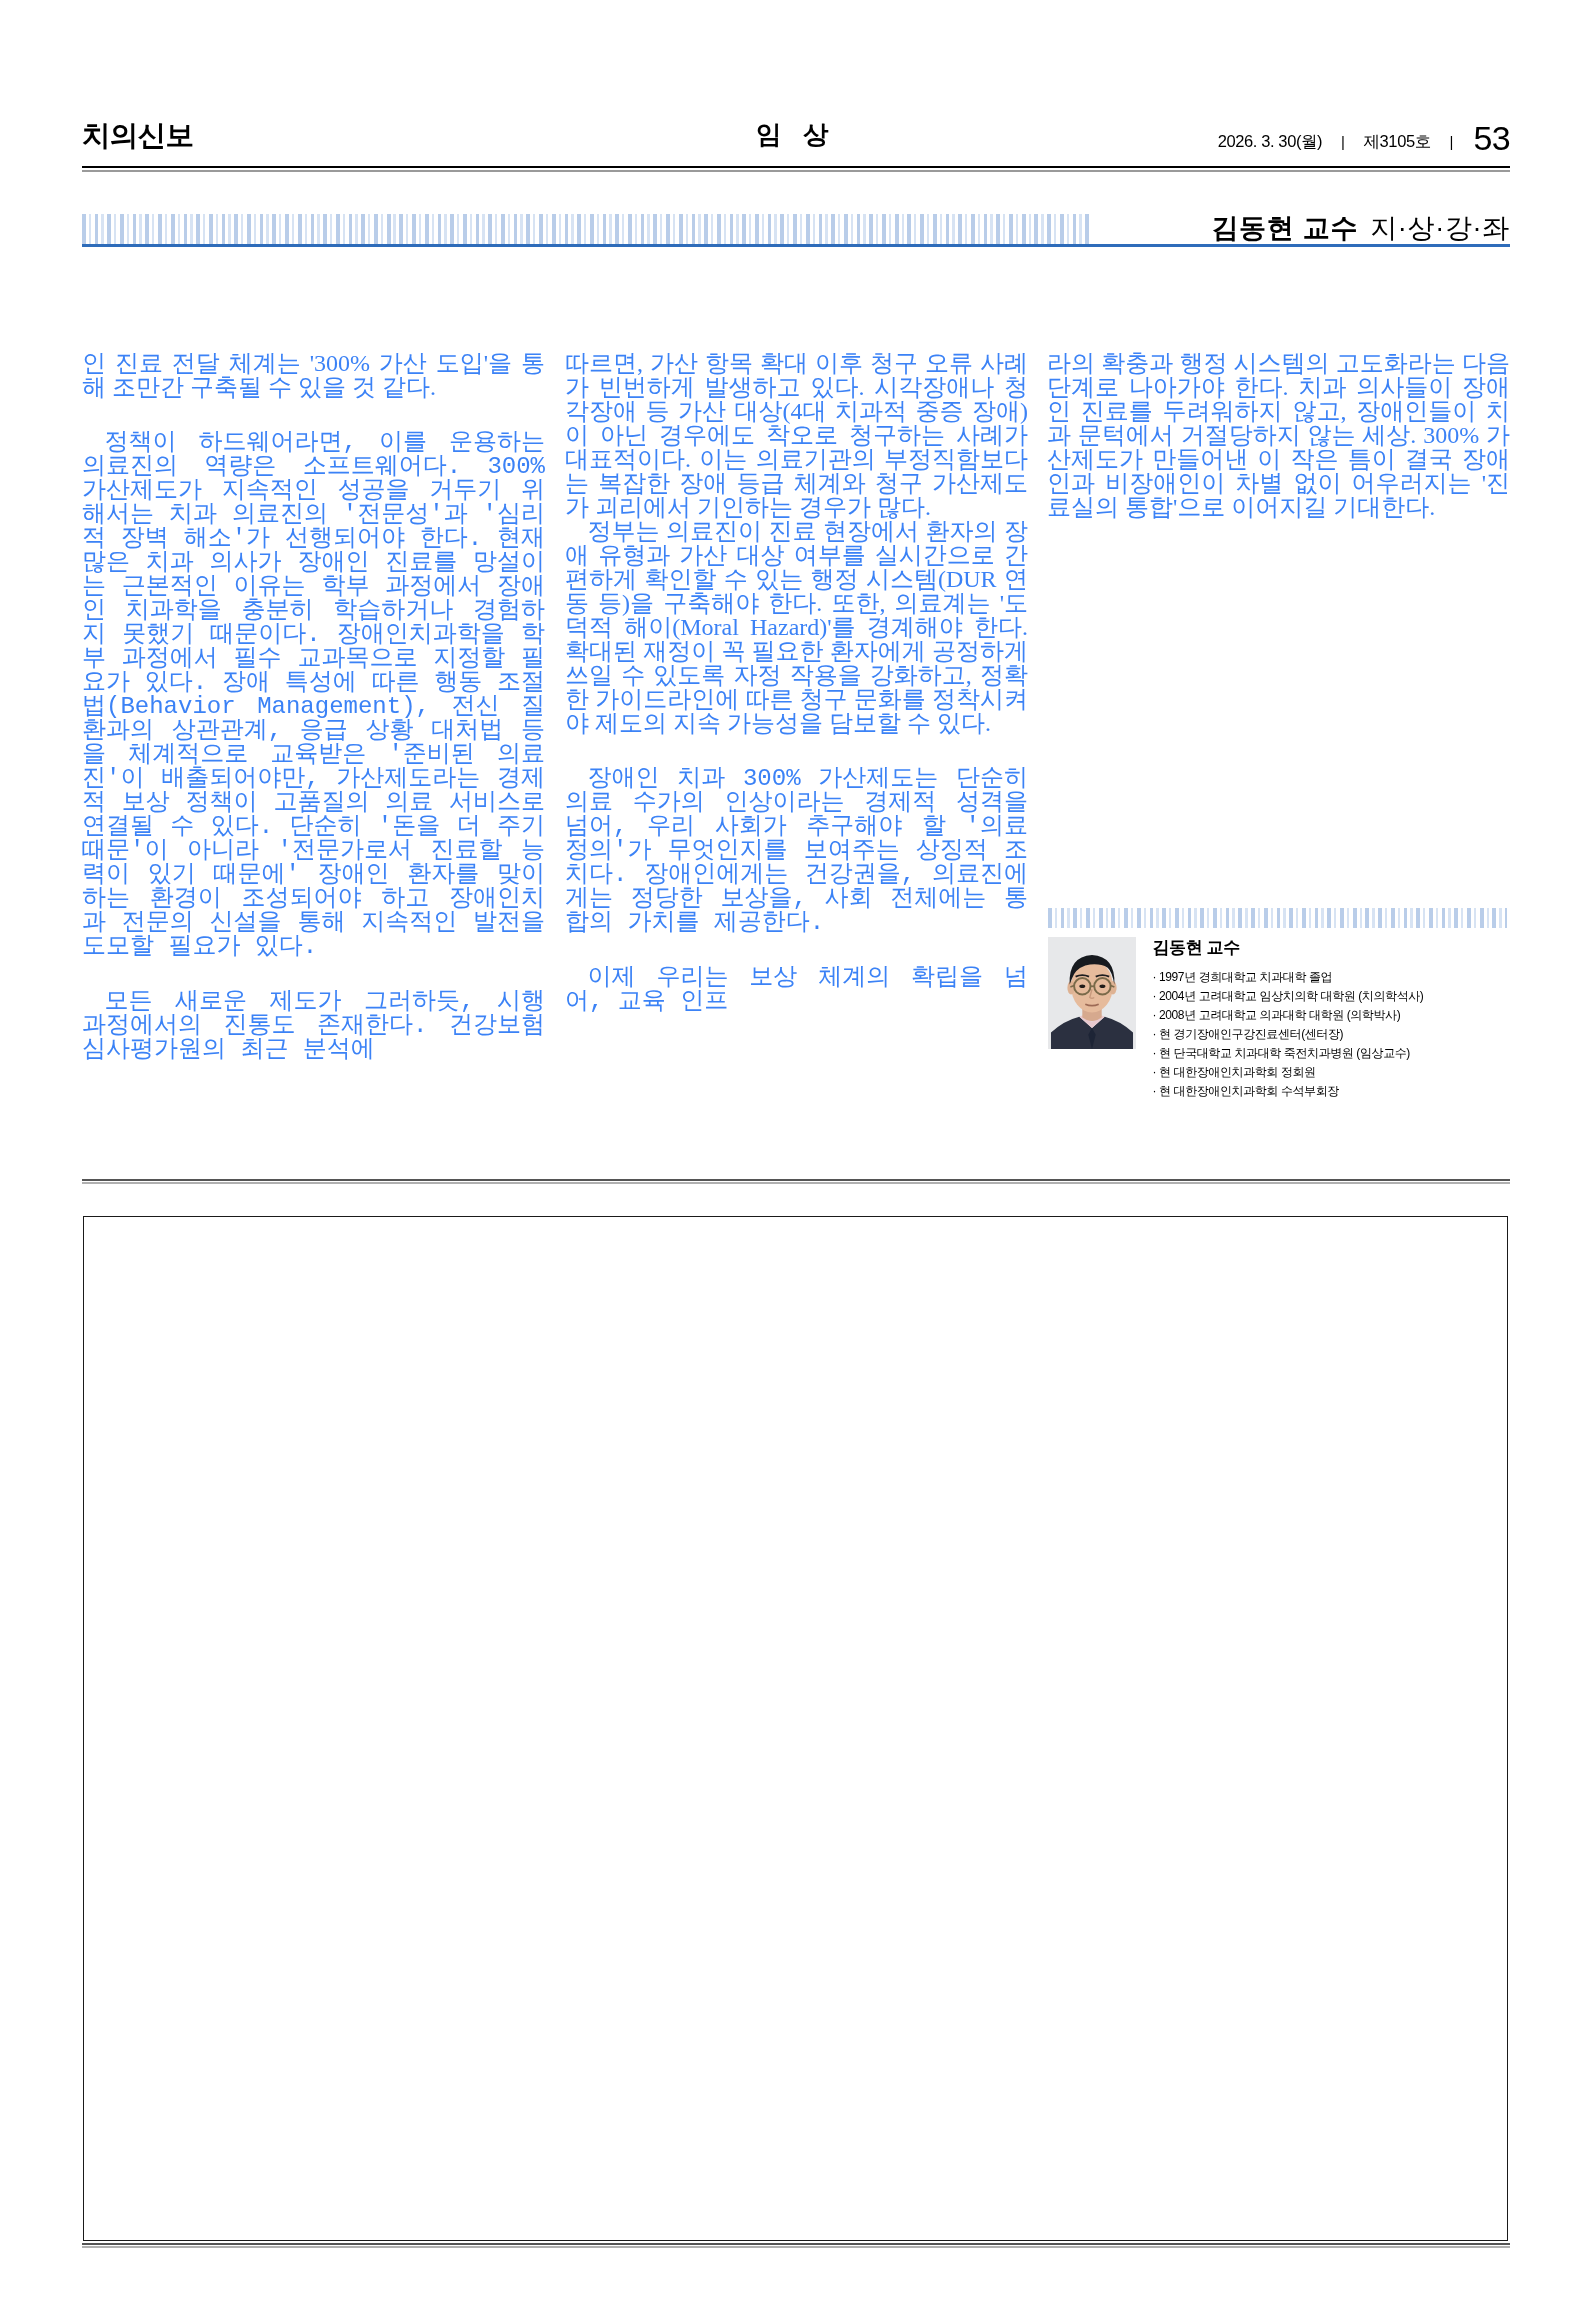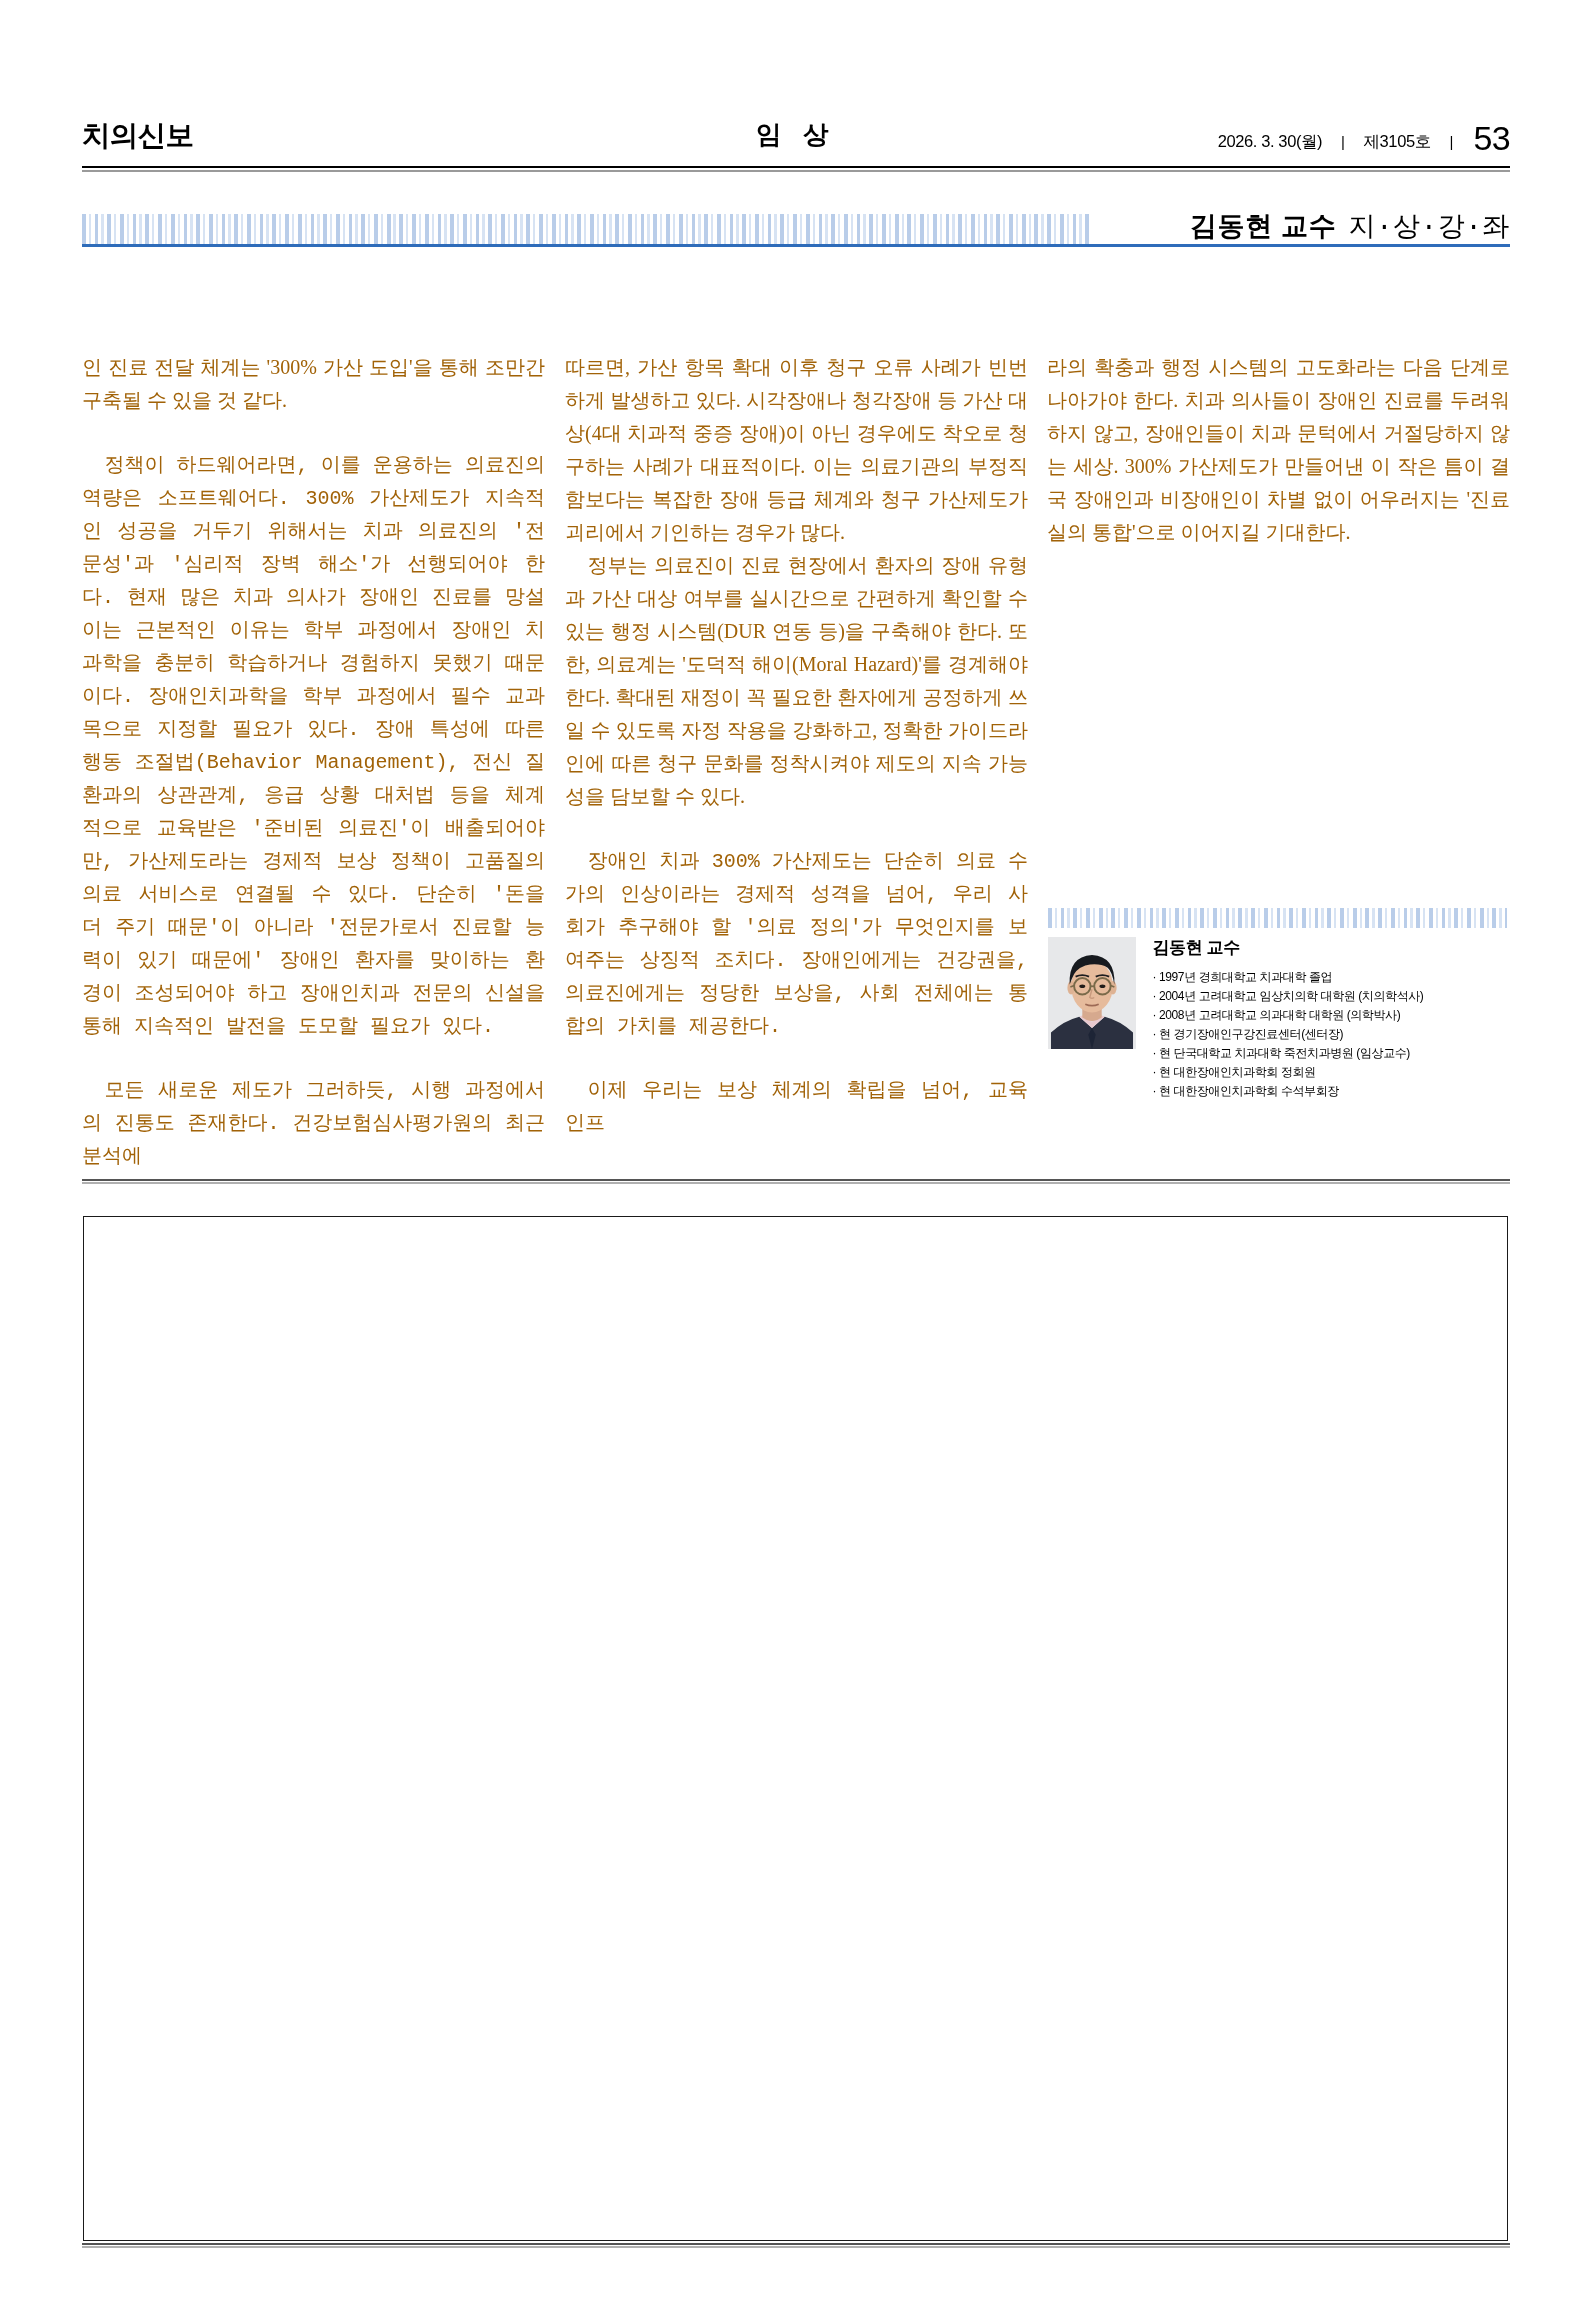--- a/index.html
+++ b/index.html
@@ -139,46 +139,46 @@
     padding-left: 13.5px;
   }
   .tb-author {
     font-family: "Liberation Sans", "DejaVu Sans", sans-serif;
     font-weight: bold;
     font-size: 27px;
     letter-spacing: 0.7px;
     line-height: 30px;
   }
   .tb-series {
-    font-family: Liberation Mono, monospace;
+    font-family: Liberation Sans, sans-serif;
     font-size: 27px;
     letter-spacing: 0.7px;
     line-height: 30px;
     padding-left: 12px;
   }
 
   
   .columns {
     position: absolute;
     left: 82px;
     top: 339px;
     width: 1428px;
     height: 802px;
   }
   .col {
     position: absolute;
     top: 0;
     width: 463px;
     font-family: "Liberation Serif", "DejaVu Serif", serif;
-    font-size: 20px;
-    line-height: 33px;
+    font-size: 24px;
+    line-height: 24px;
     text-align: justify;
     text-justify: inter-character;
     word-break: break-all;
-    color: #a16207;
+    color: #3b82f6;
   }
   .col-1 { left: 0; }
   .col-2 { left: 483px; }
   .col-3 { left: 965px; }
 
   .col p {
     margin: 0;
     text-indent: 22.5px;
   }
   .col p.no-indent {

